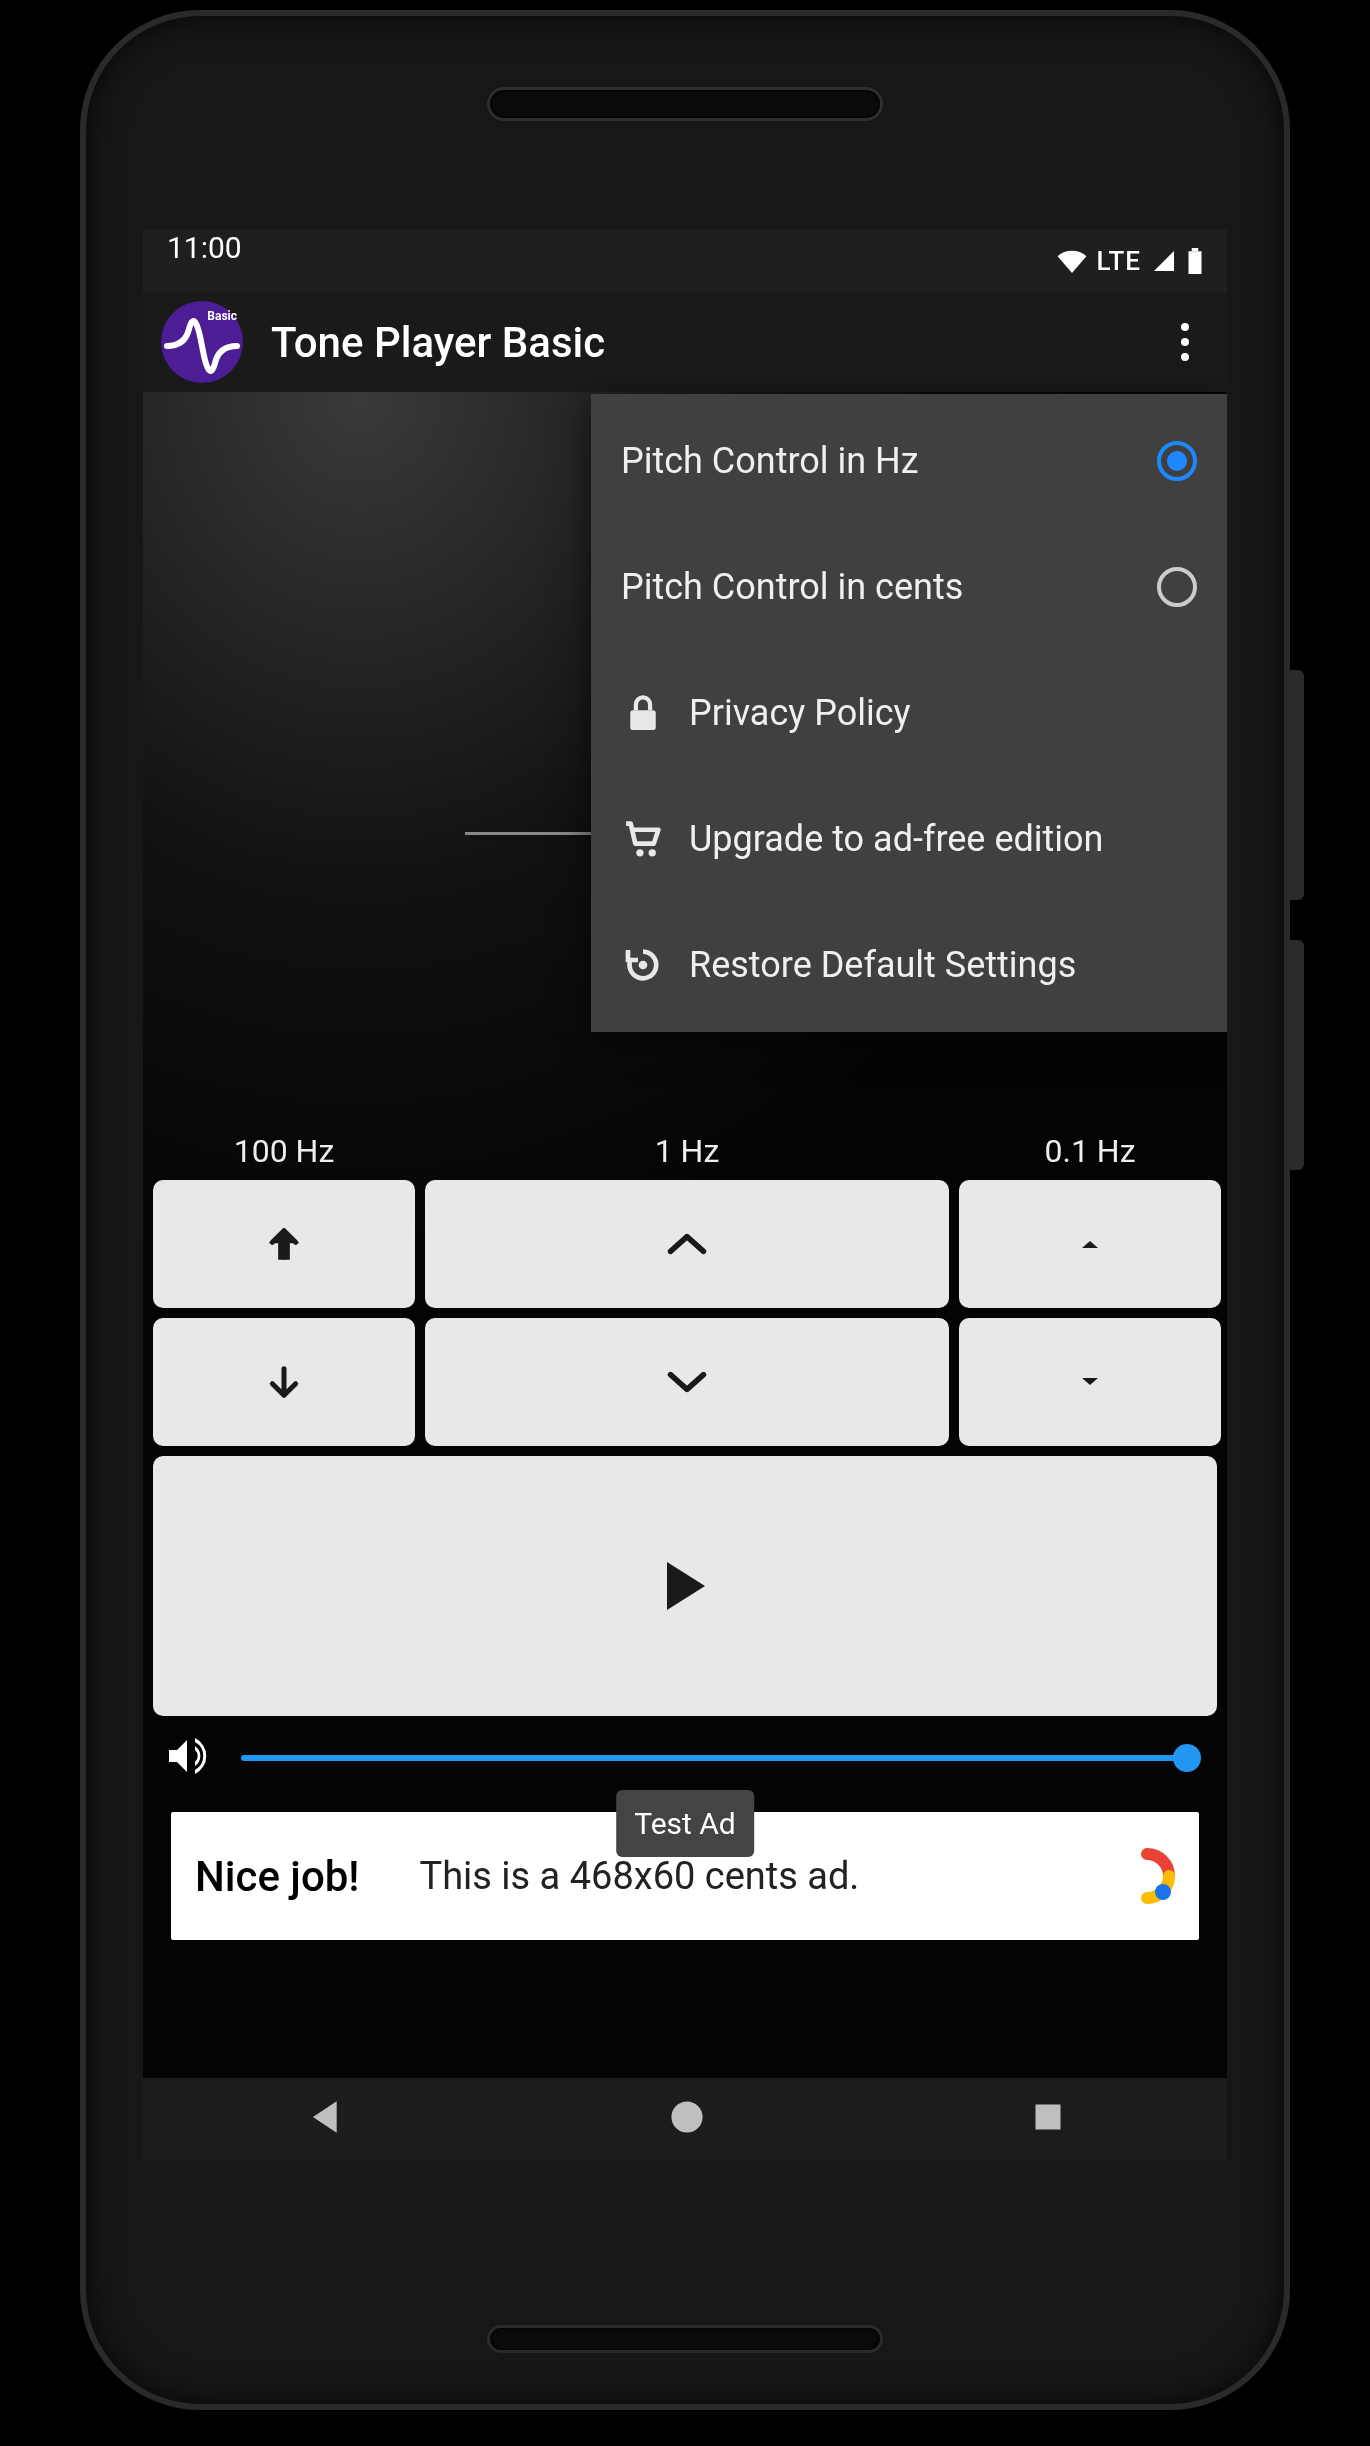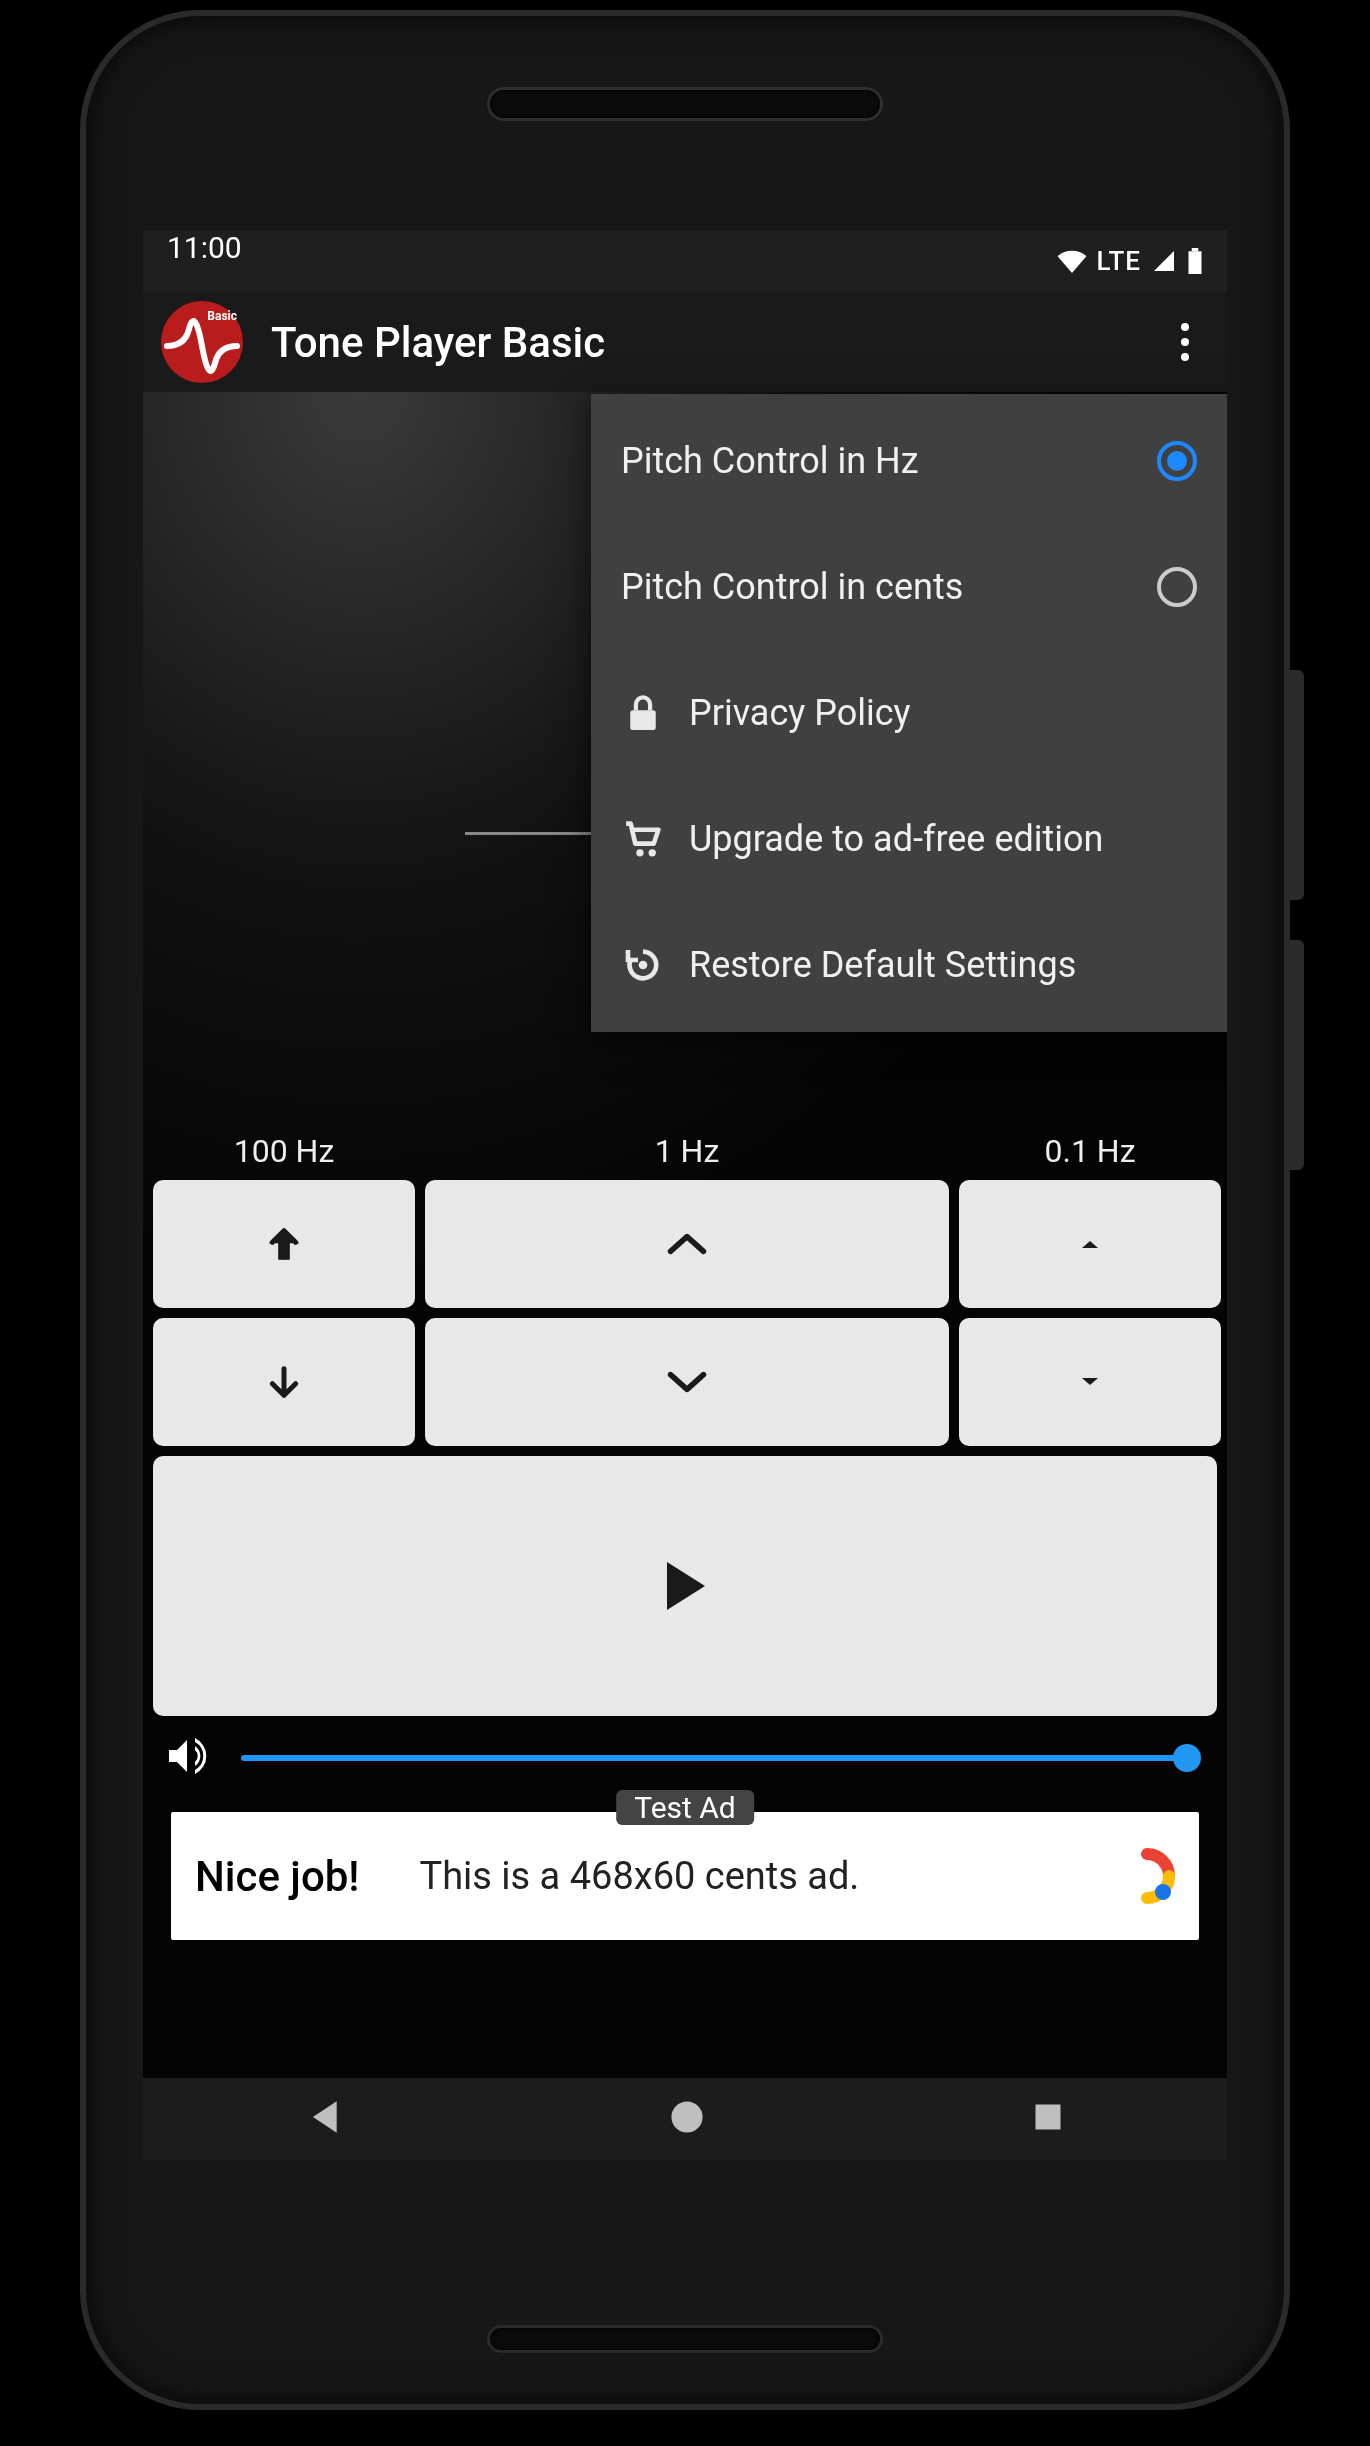--- a/index.html
+++ b/index.html
@@ -83,21 +83,21 @@
   .app-header {
     height: 100px;
     background: #1a1a1a;
     display: flex;
     align-items: center;
     padding: 0 18px;
     gap: 28px;
   }
   .app-logo {
     width: 82px; height: 82px;
-    background: #b91c1c;
+    background: #4c1d95;
     border-radius: 50%;
     position: relative;
     flex: 0 0 auto;
   }
   .app-logo svg { position:absolute; inset:0; }
   .app-logo .basic {
     position:absolute; top:8px; right:6px;
     font-size:12px; font-weight:700; color:#fff;
   }
   .app-title { font-size: 42px; font-weight: 500; flex:1; }
@@ -207,21 +207,21 @@
     display:flex; align-items:center;
     padding: 0 24px;
     color:#222;
   }
   .ad .nice { color:#000000; font-size:42px; font-weight:500; margin-right:60px;}
   .ad .txt  { font-size:38px; flex:1; }
   .ad-badge {
     position:absolute;
     top:-22px; left:50%; transform:translateX(-50%);
     background:#444; color:#fff;
-    font-size:30px; padding:0 18px; border-radius:6px;
+    font-size:30px; padding:16px 18px; border-radius:6px;
   }
   .ad .glogo {
     width:56px; height:56px;
   }
 
   
   .navbar {
     position:absolute;
     bottom:0; left:0; right:0;
     height:82px;

